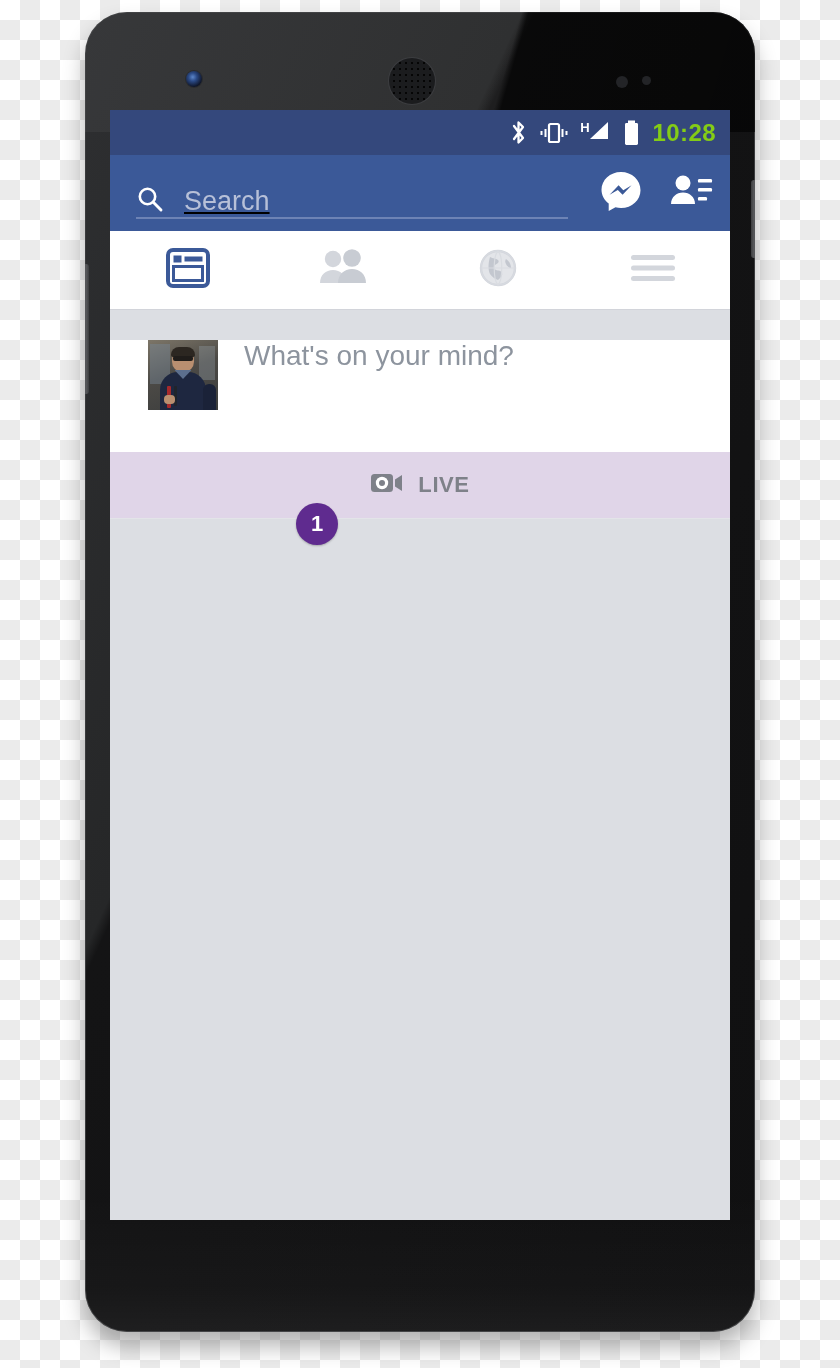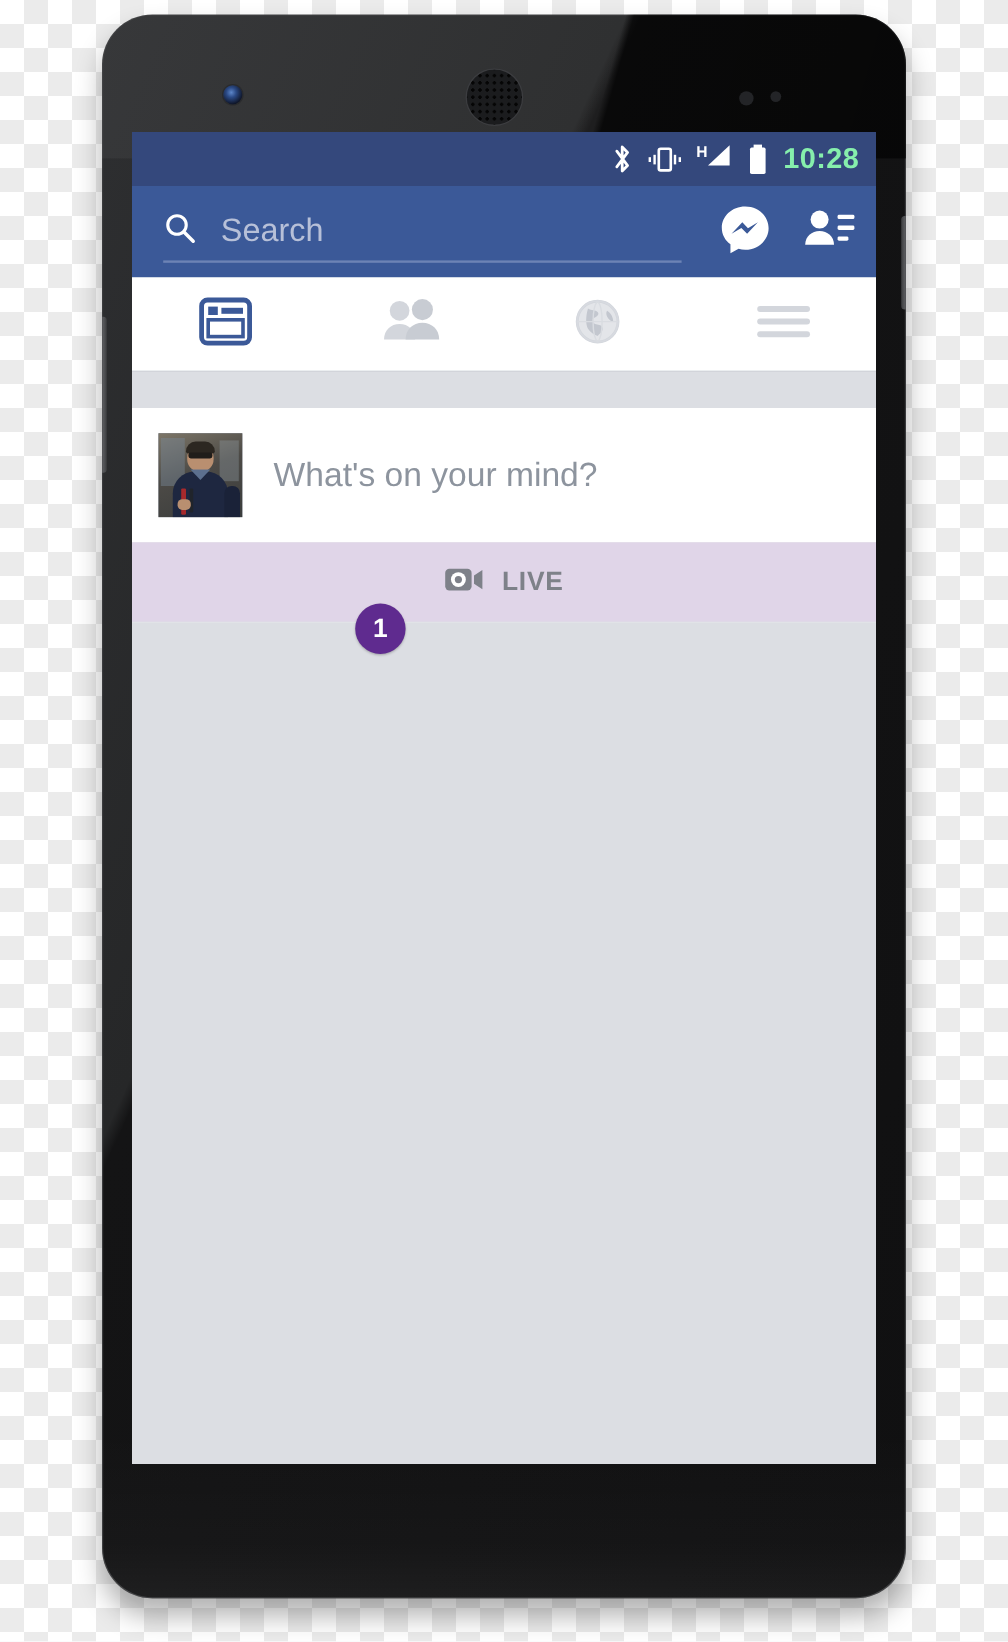--- a/index.html
+++ b/index.html
@@ -120,21 +120,21 @@
     height: 45px;
     background: #34487c;
     display: flex;
     align-items: center;
     justify-content: flex-end;
     padding-right: 14px;
     box-sizing: border-box;
   }
   .status-icon { display: flex; align-items: center; margin-left: 11px; }
   #status-time {
-    color: #86efac;
+    color: #84cc16;
     font-size: 24px;
     font-weight: bold;
     margin-left: 13px;
     letter-spacing: 0.4px;
   }
   .hsym {
     color: #ffffff;
     font-size: 13px;
     font-weight: bold;
     align-self: flex-start;
@@ -148,25 +148,26 @@
     background: #3b5998;
     display: flex;
     align-items: center;
     padding: 0 0 0 26px;
     box-sizing: border-box;
     position: relative;
   }
   #search-field {
     flex: 1;
     display: flex;
-    align-items: center;
+    align-items: flex-end;
     border-bottom: 2px solid #6d83b5;
     height: 52px;
     margin-right: 22px;
     box-sizing: border-box;
+    text-decoration: underline;
   }
   #search-placeholder {
     color: #b7c0d8;
     font-size: 27px;
     margin-left: 20px;
   }
   .header-action {
     width: 62px;
     height: 62px;
     display: flex;
@@ -195,22 +196,22 @@
     height: 30px;
     background: #dcdee3;
     border-top: 1px solid #d2d4da;
   }
 
   
   #composer {
     height: 112px;
     background: #ffffff;
     display: flex;
-    align-items: center;
-    padding-left: 22px;
+    align-items: flex-start;
+    padding-left: 38px;
     box-sizing: border-box;
   }
   #composer-avatar {
     width: 70px;
     height: 70px;
     flex: none;
     overflow: hidden;
     background: #6a6f78;
     position: relative;
   }

